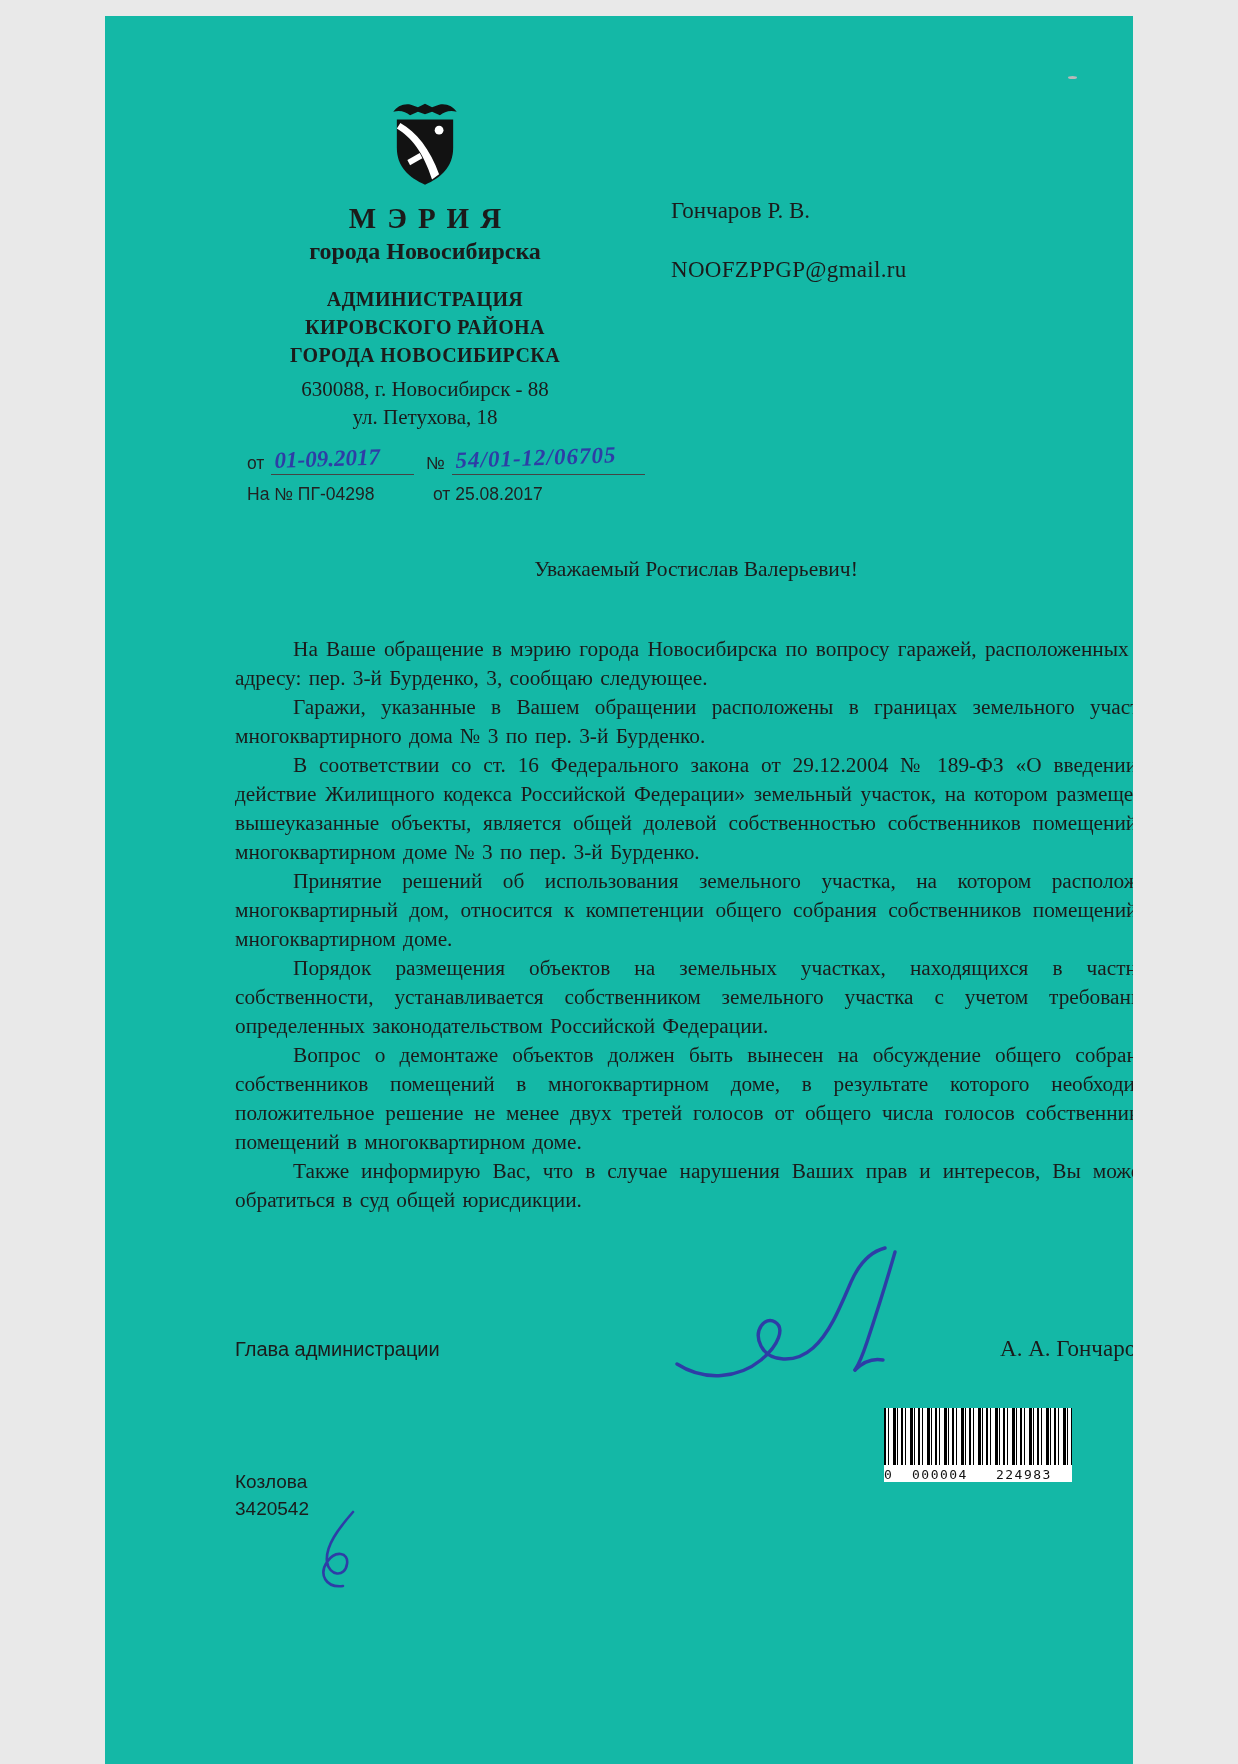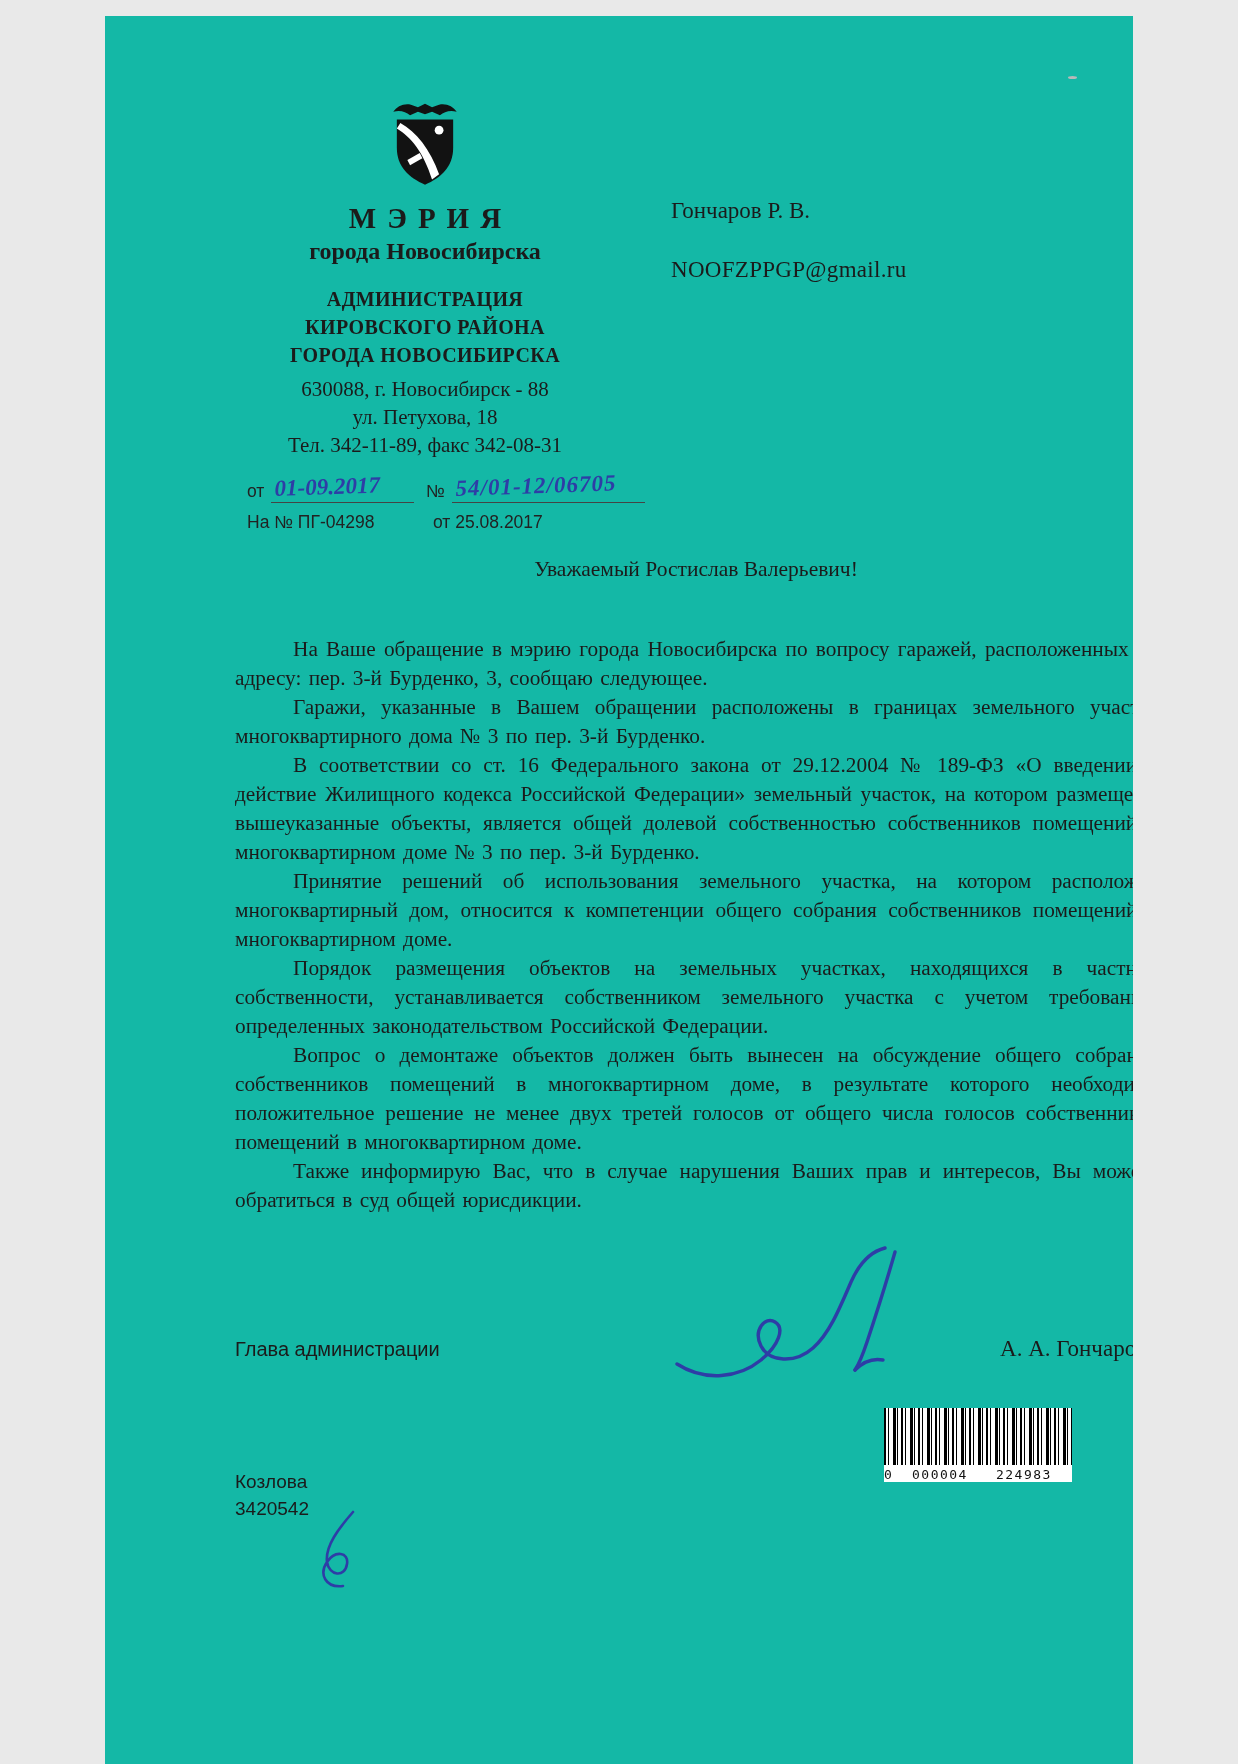--- a/index.html
+++ b/index.html
@@ -96,21 +96,20 @@
     <div class="org-name">МЭРИЯ</div>
     <div class="org-city">города Новосибирска</div>
     <div class="dept">
       <div>АДМИНИСТРАЦИЯ</div>
       <div>КИРОВСКОГО РАЙОНА</div>
       <div>ГОРОДА НОВОСИБИРСКА</div>
     </div>
     <div class="addr">
       <div>630088, г. Новосибирск - 88</div>
       <div>ул. Петухова, 18</div>
-      <div>Тел. 342-11-89, факс 342-08-31</div>
     </div>
     <div class="ref-block">
       <div class="ref-row">
         <span class="ref-label">от</span>
         <span class="fill-line fill-1">
           <span class="handwritten hw-date">01-09.2017</span>
         </span>
         <span class="ref-label">№</span>
         <span class="fill-line fill-2">
           <span class="handwritten hw-num">54/01-12/06705</span>

